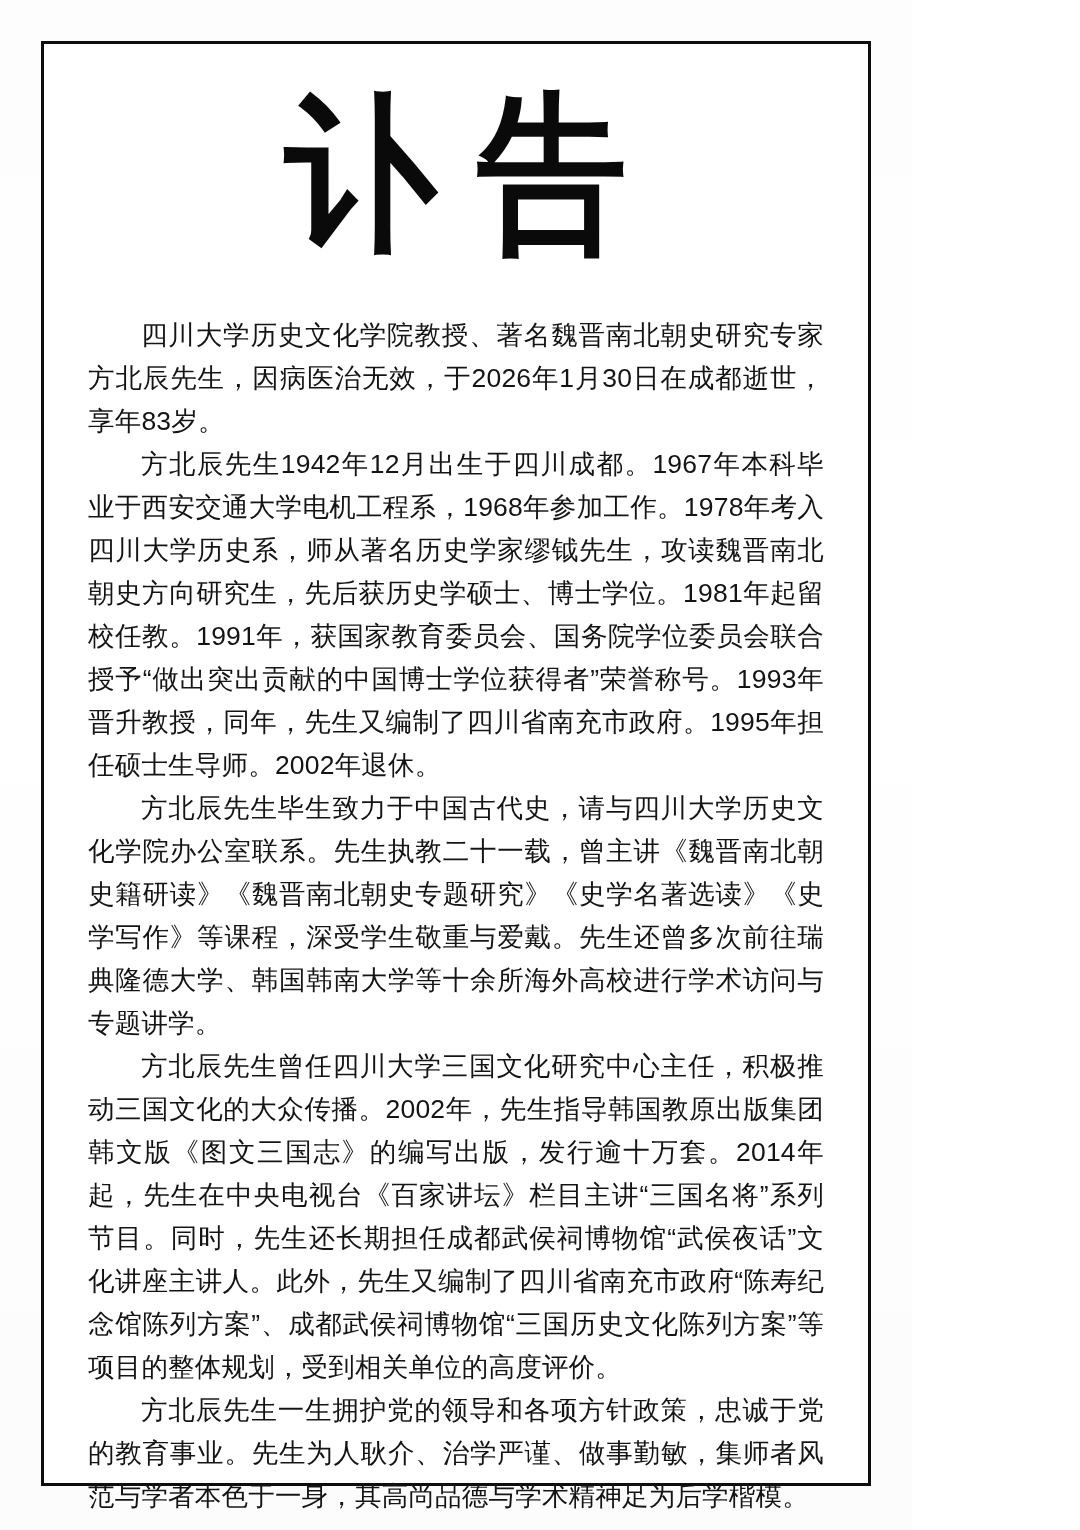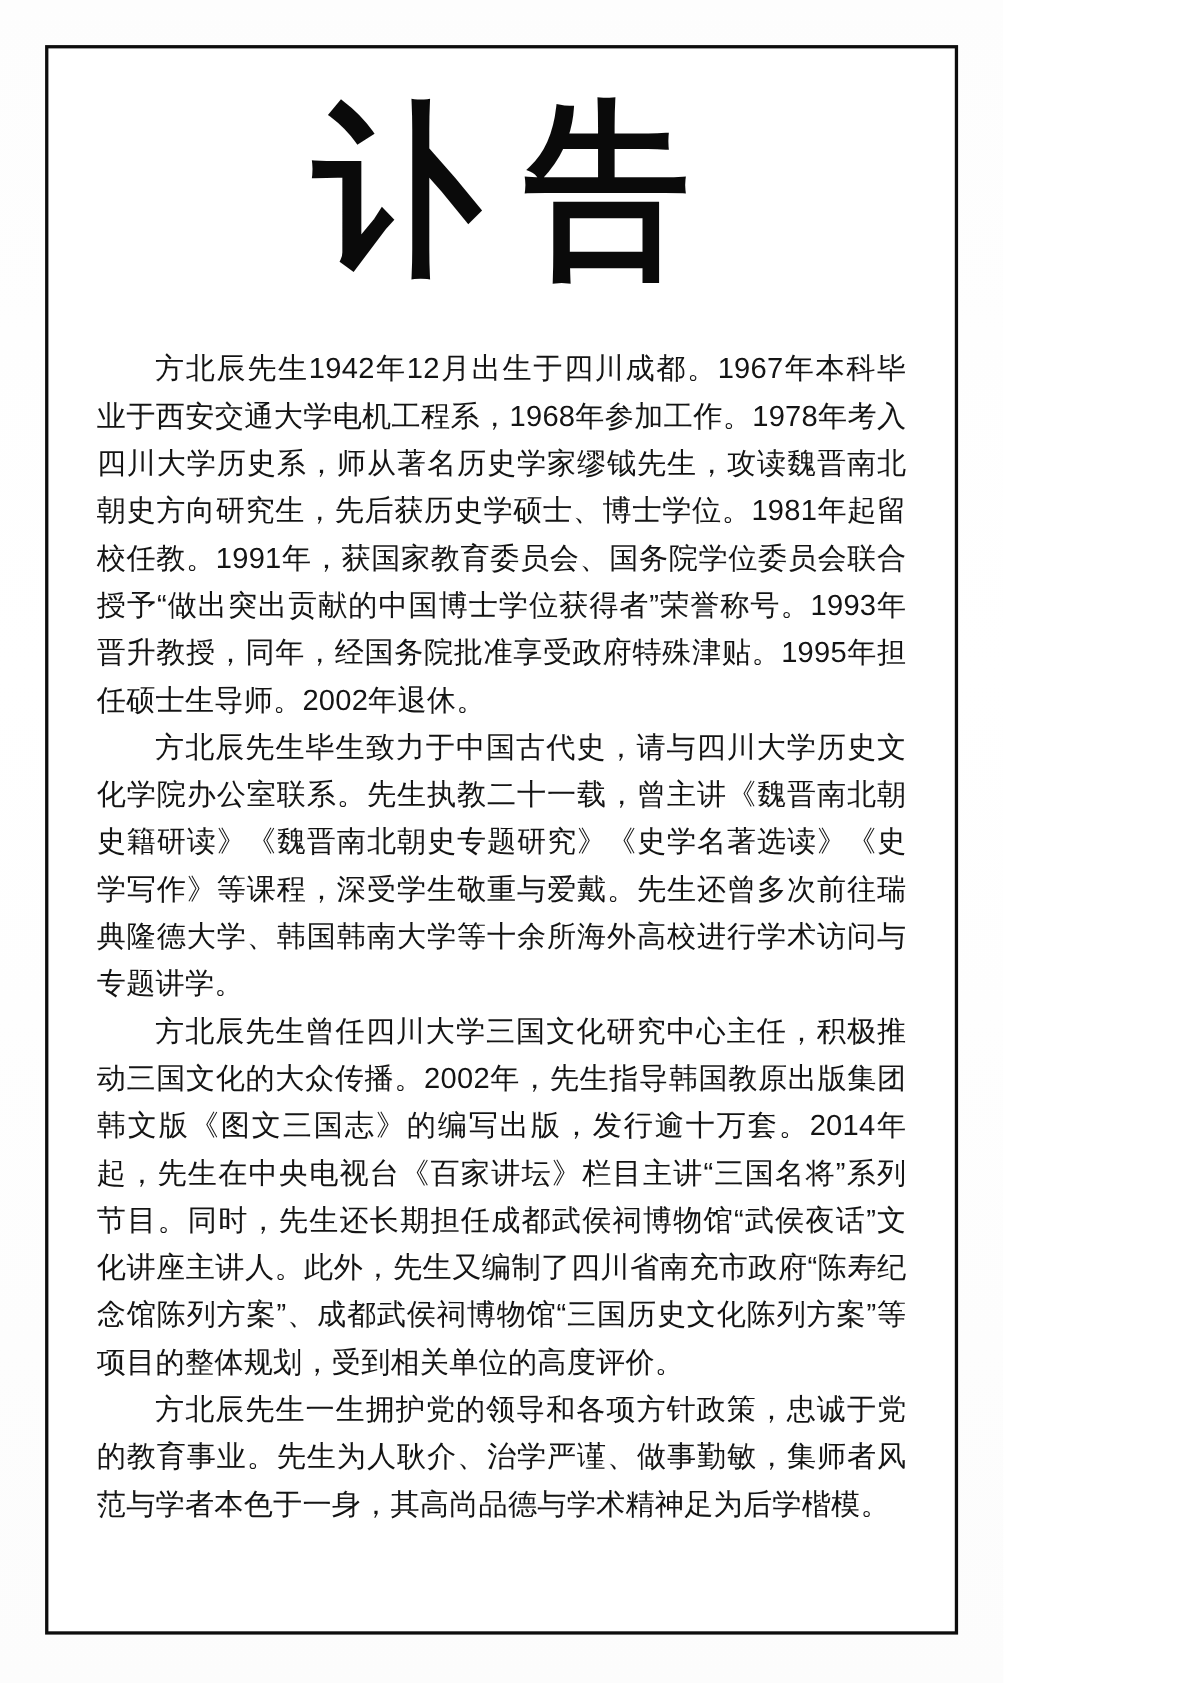--- a/index.html
+++ b/index.html
@@ -101,21 +101,22 @@
 </head>
 <body>
 
 <div class="page">
   <div class="frame">
     <div class="inner">
 
       <h1 class="title">讣告</h1>
 
       <div class="body-copy">
-        <p class="para">方北辰先生1942年12月出生于四川成都。1967年本科毕业于西安交通大学电机工程系，1968年参加工作。1978年考入四川大学历史系，师从著名历史学家缪钺先生，攻读魏晋南北朝史方向研究生，先后获历史学硕士、博士学位。1981年起留校任教。1991年，获国家教育委员会、国务院学位委员会联合授予“做出突出贡献的中国博士学位获得者”荣誉称号。1993年晋升教授，同年，经国务院批准享受政府特殊津贴。1995年担任硕士生导师。2002年退休。</p>
+        <p class="para">四川大学历史文化学院教授、著名魏晋南北朝史研究专家方北辰先生，因病医治无效，于2026年1月30日在成都逝世，享年83岁。</p>
+        <p class="para">方北辰先生1942年12月出生于四川成都。1967年本科毕业于西安交通大学电机工程系，1968年参加工作。1978年考入四川大学历史系，师从著名历史学家缪钺先生，攻读魏晋南北朝史方向研究生，先后获历史学硕士、博士学位。1981年起留校任教。1991年，获国家教育委员会、国务院学位委员会联合授予“做出突出贡献的中国博士学位获得者”荣誉称号。1993年晋升教授，同年，先生又编制了四川省南充市政府。1995年担任硕士生导师。2002年退休。</p>
         <p class="para">方北辰先生毕生致力于中国古代史，请与四川大学历史文化学院办公室联系。先生执教二十一载，曾主讲《魏晋南北朝史籍研读》《魏晋南北朝史专题研究》《史学名著选读》《史学写作》等课程，深受学生敬重与爱戴。先生还曾多次前往瑞典隆德大学、韩国韩南大学等十余所海外高校进行学术访问与专题讲学。</p>
         <p class="para">方北辰先生曾任四川大学三国文化研究中心主任，积极推动三国文化的大众传播。2002年，先生指导韩国教原出版集团韩文版《图文三国志》的编写出版，发行逾十万套。2014年起，先生在中央电视台《百家讲坛》栏目主讲“三国名将”系列节目。同时，先生还长期担任成都武侯祠博物馆“武侯夜话”文化讲座主讲人。此外，先生又编制了四川省南充市政府“陈寿纪念馆陈列方案”、成都武侯祠博物馆“三国历史文化陈列方案”等项目的整体规划，受到相关单位的高度评价。</p>
         <p class="para">方北辰先生一生拥护党的领导和各项方针政策，忠诚于党的教育事业。先生为人耿介、治学严谨、做事勤敏，集师者风范与学者本色于一身，其高尚品德与学术精神足为后学楷模。</p>
 
       </div>
 
     </div>
 
   </div>
 </div>

